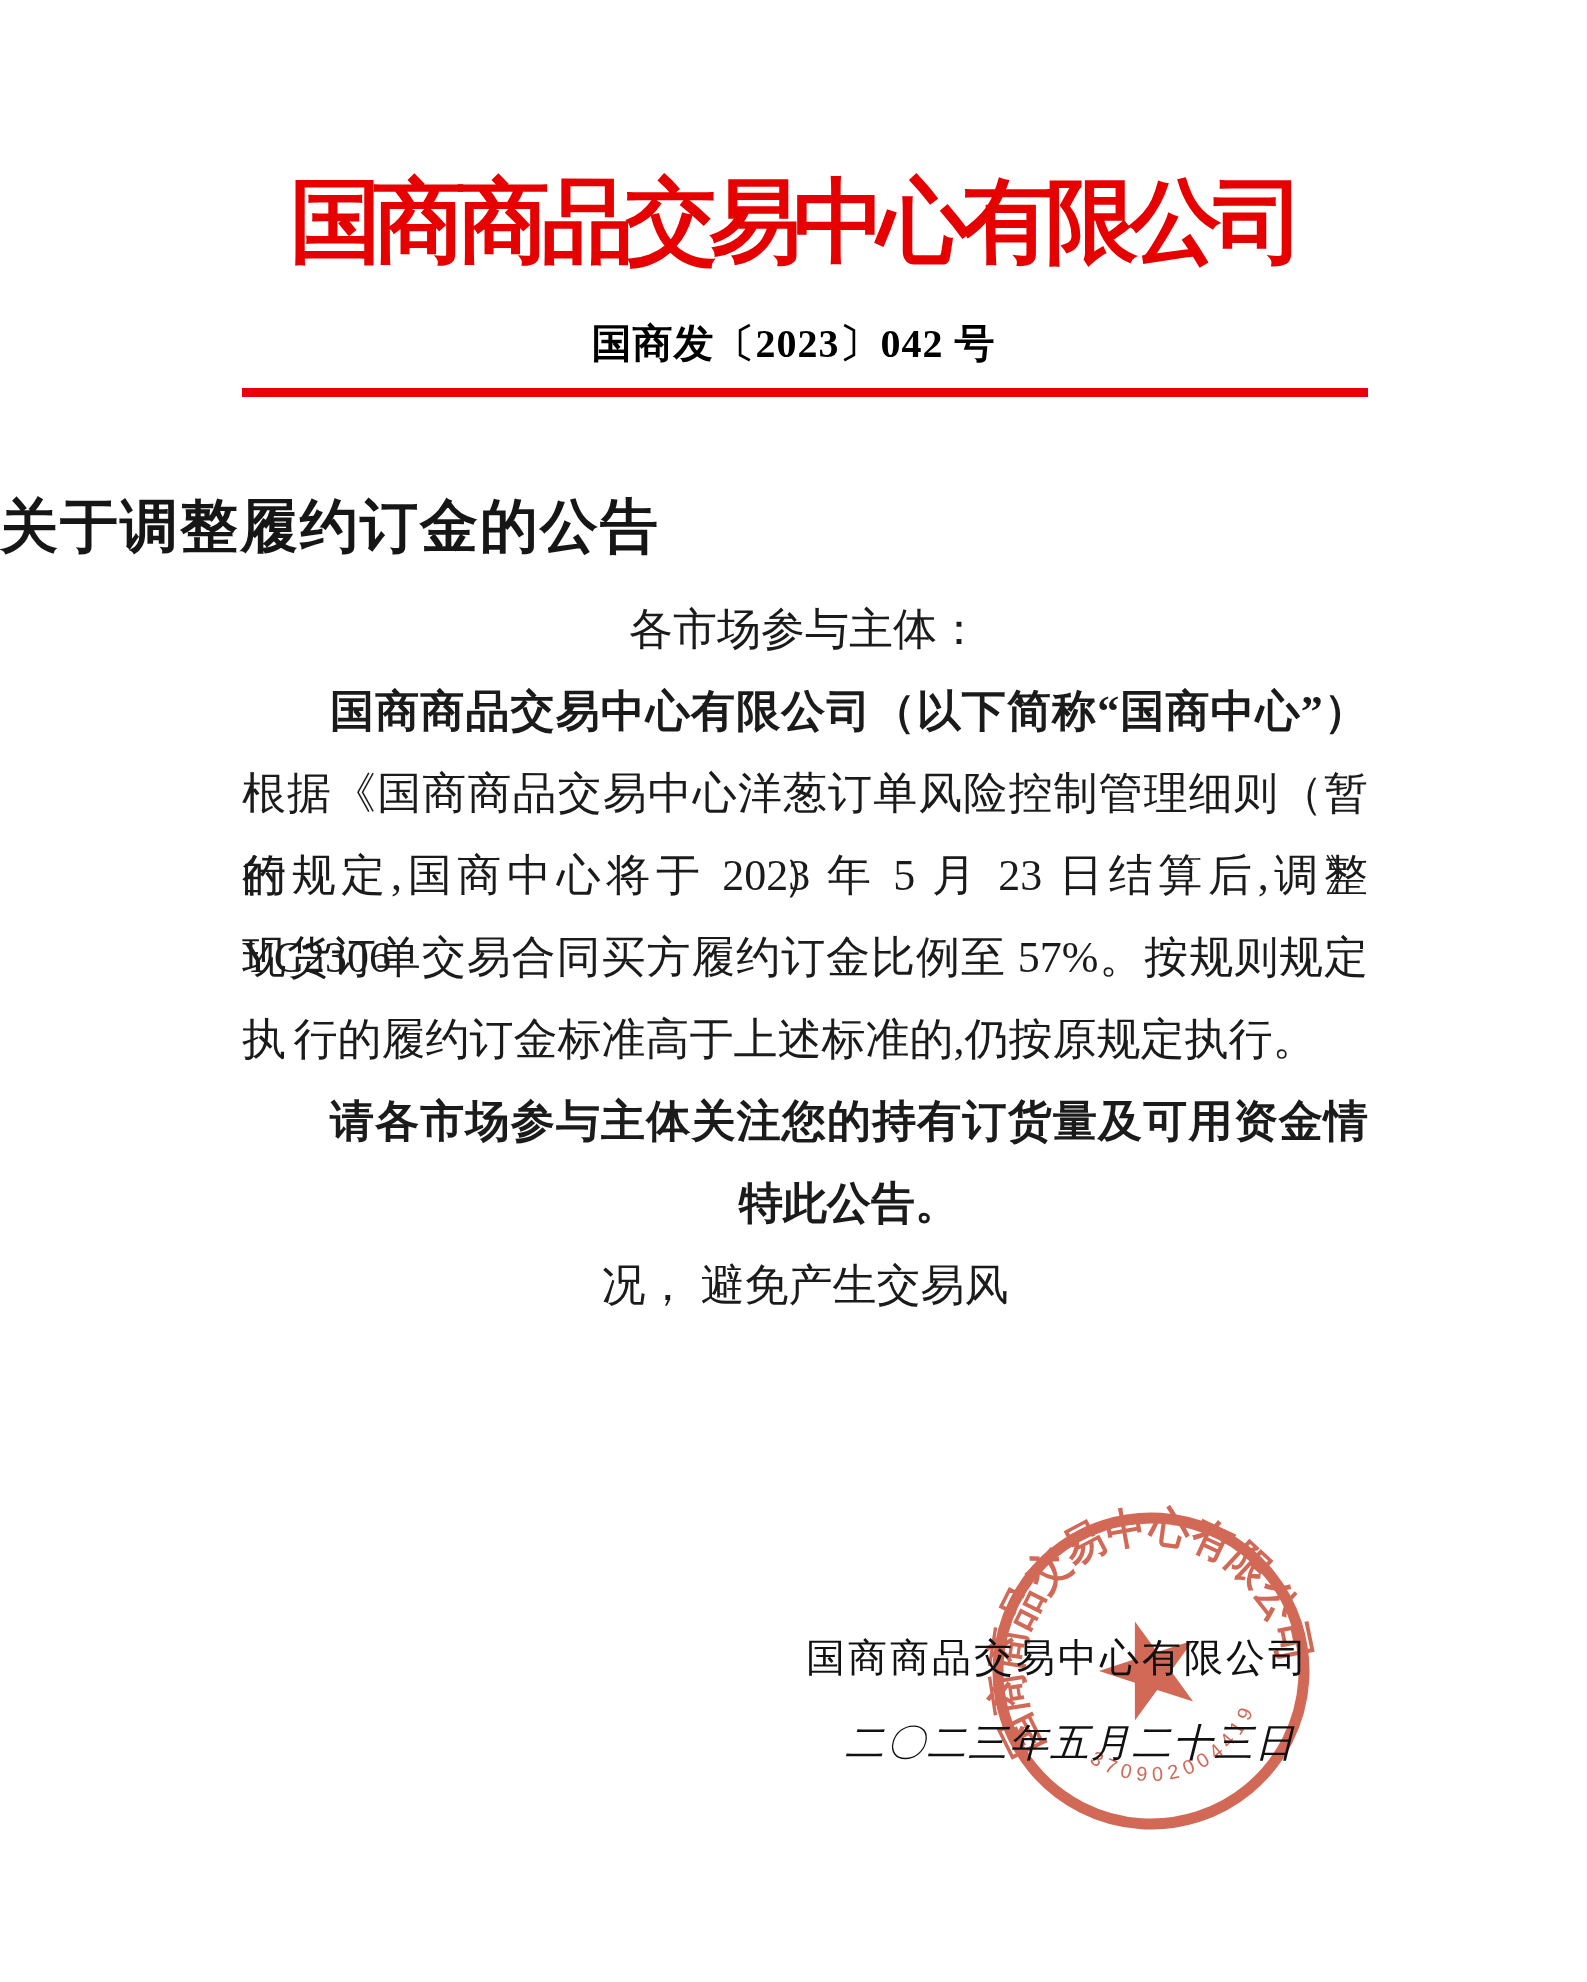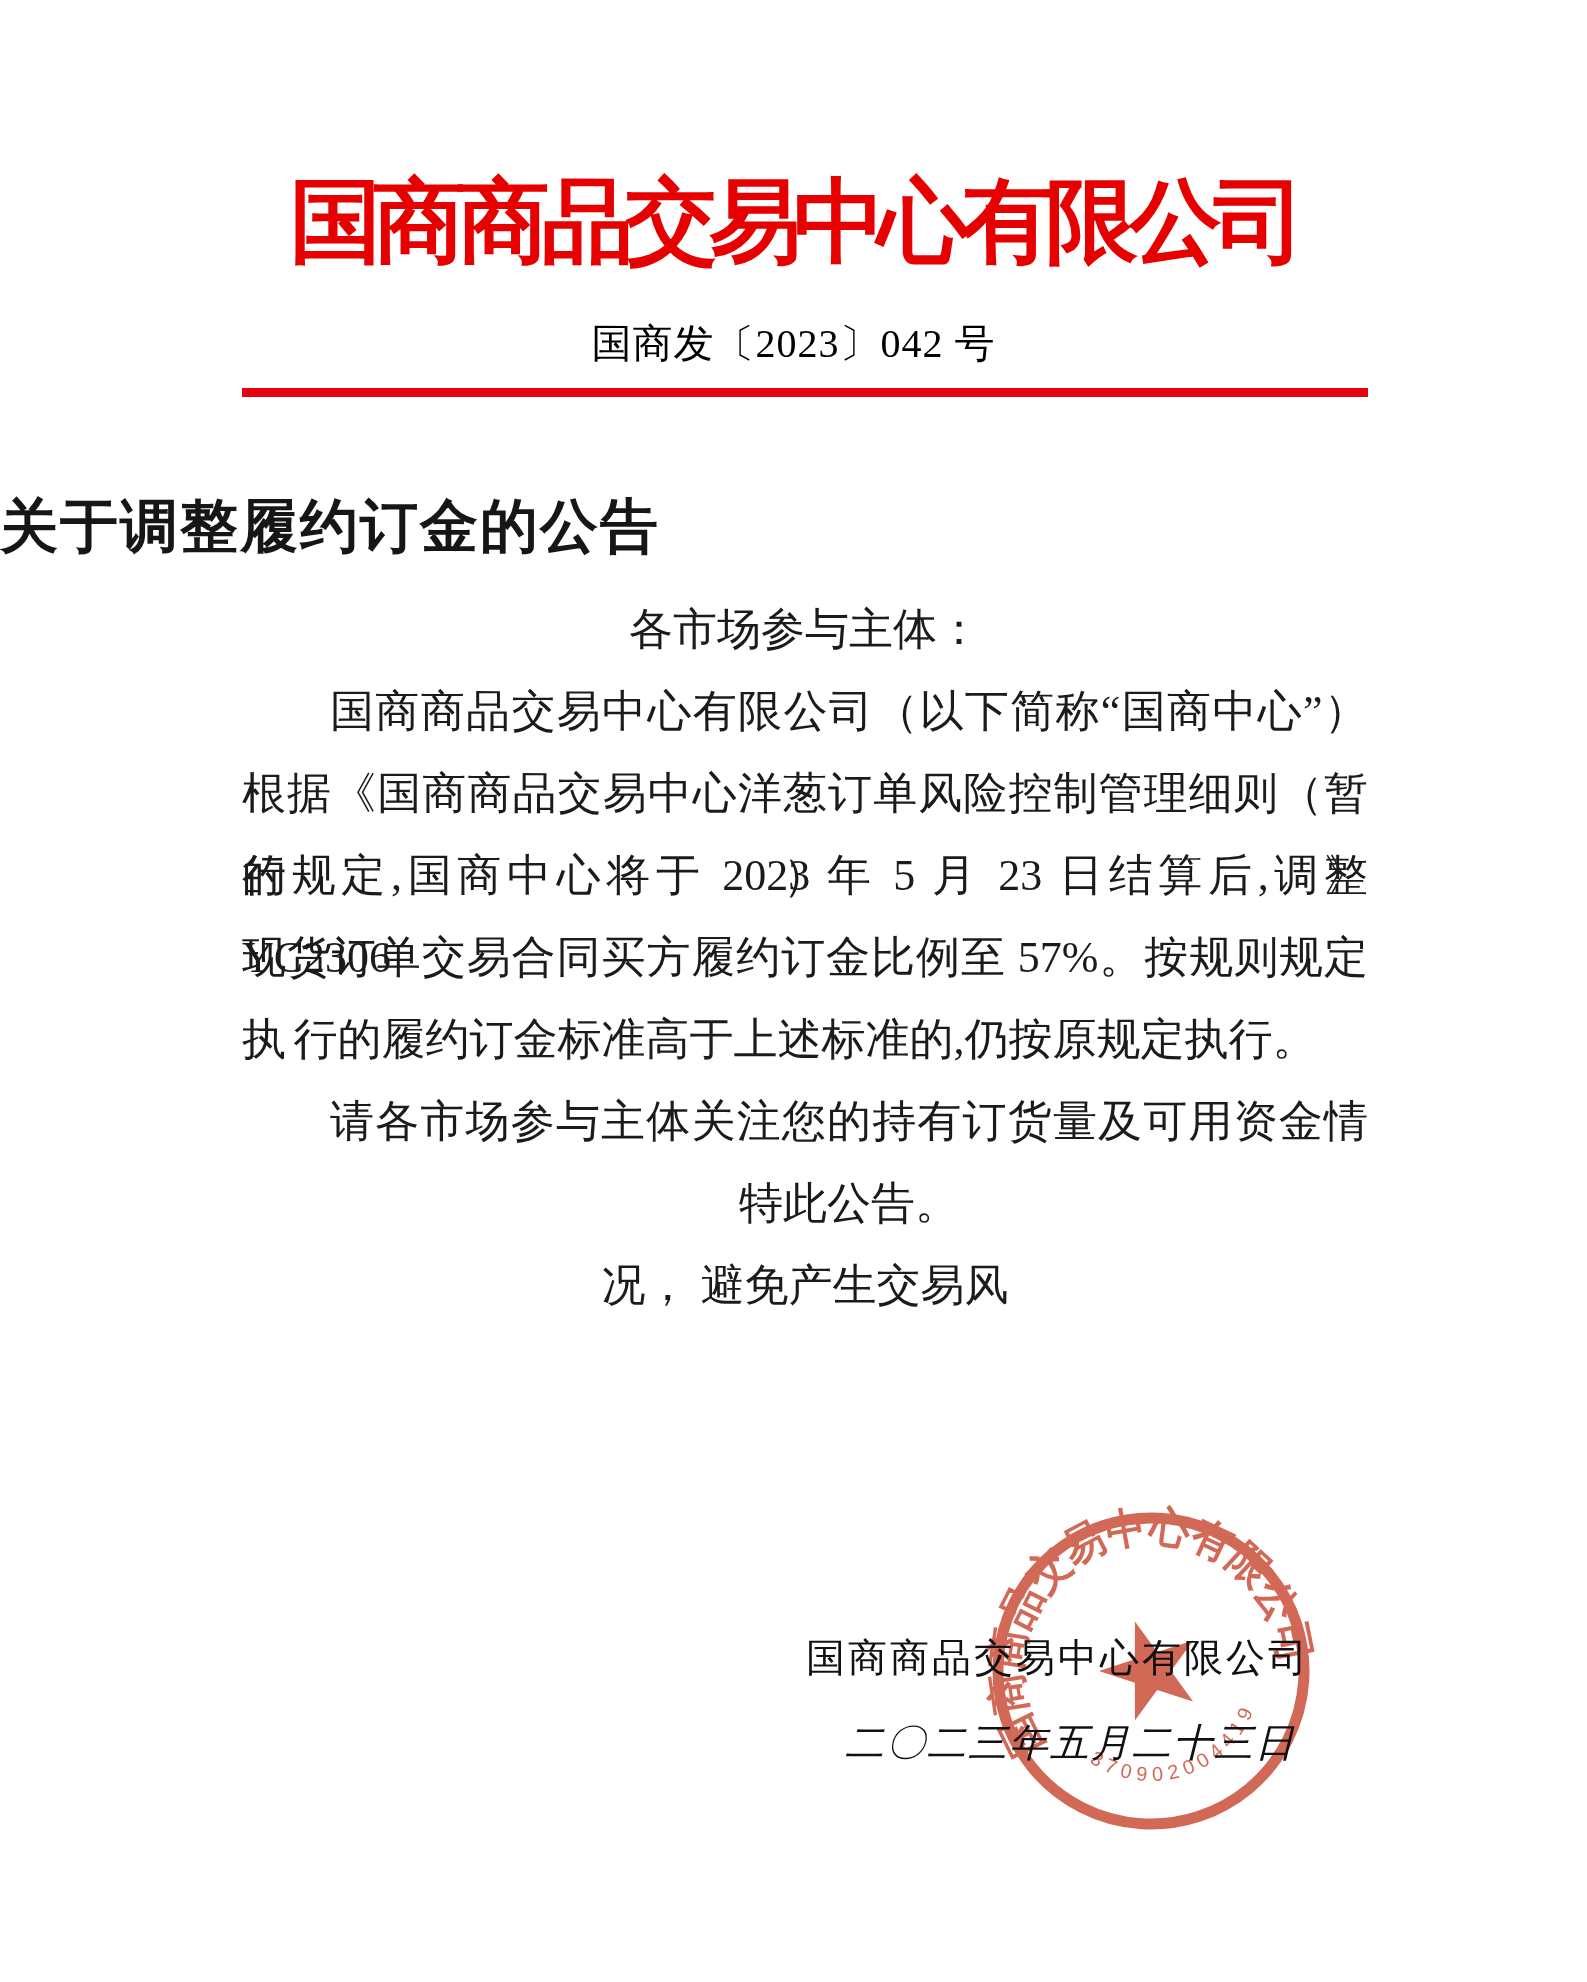--- a/index.html
+++ b/index.html
@@ -25,20 +25,21 @@
     color:var(--letterhead-red);
     white-space:nowrap;
   }
   .doc-number{
     position:absolute;left:0;top:316px;width:1587px;
     text-align:center;
     font-size:40px;
     letter-spacing:1px;
     color:#000000;
     white-space:nowrap;
+    font-weight:bold;
   }
   .red-rule{
     position:absolute;left:242px;top:388px;
     width:1126px;height:9px;
     background:var(--rule-red);
   }
   .doc-title{
     position:absolute;left:0;top:488px;width:1587px;
     font-size:58px;font-weight:bold;
     letter-spacing:2px;
@@ -53,21 +54,21 @@
   .line{
     height:82px;line-height:82px;
     white-space:nowrap;
     text-align:center;
   }
   .line.just{
     white-space:normal;
     text-align:justify;
     text-align-last:justify;
   }
-  .line.indent{ text-indent:88px; }
+  .line.indent{ text-indent:88px;font-weight:bold; }
   .signature{
     position:absolute;left:800px;top:1631px;width:516px;
     text-align:center;
     font-size:39px;letter-spacing:3px;
     color:#111111;
     white-space:nowrap;
     z-index:3;
   }
   .sign-date{
     position:absolute;left:820px;top:1716px;width:476px;

